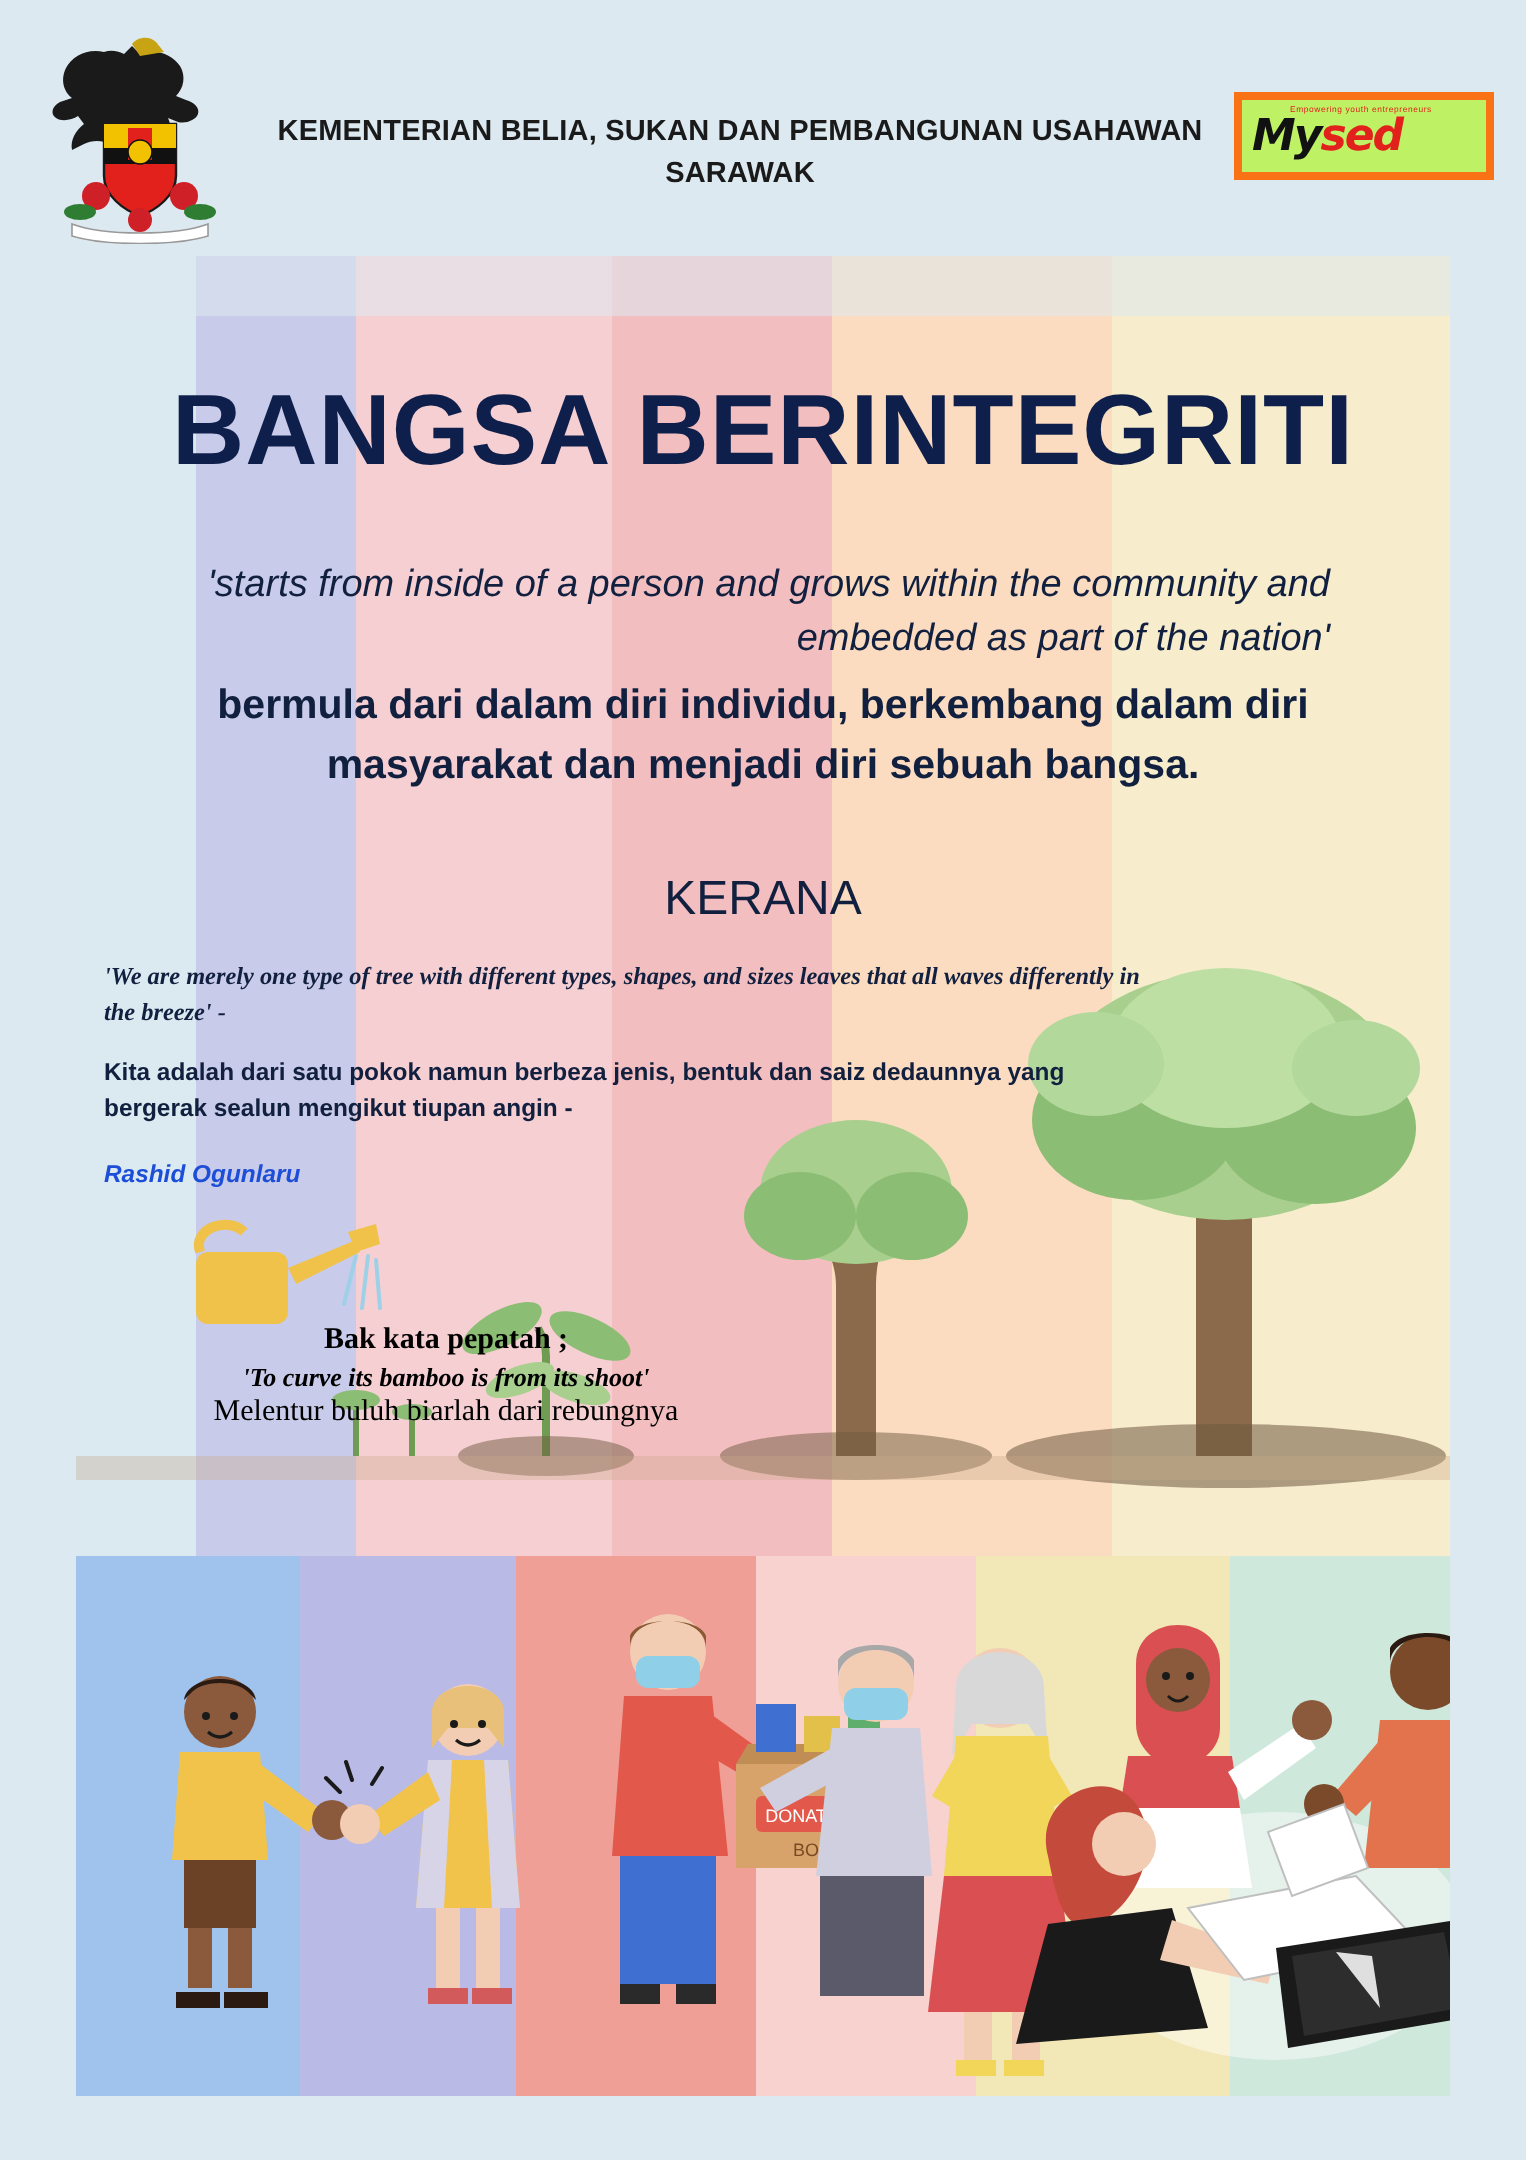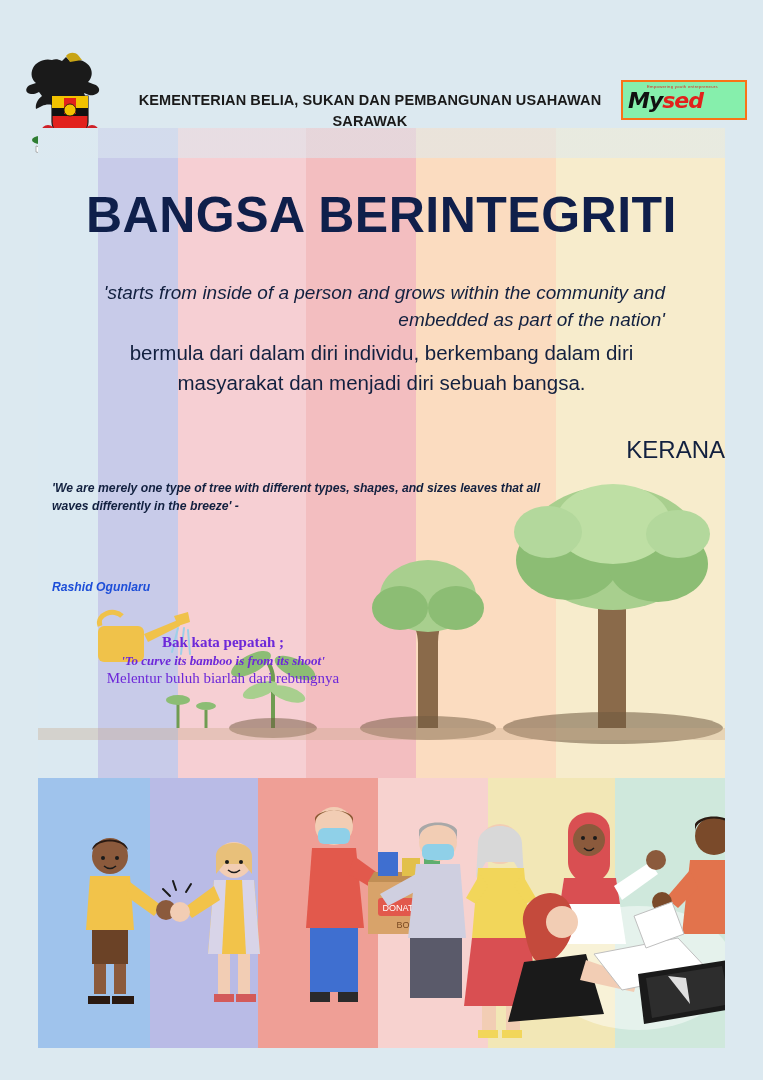--- a/index.html
+++ b/index.html
@@ -15,21 +15,20 @@
     position: relative;
   }
 
   
   .header {
     position: absolute;
     top: 0; left: 0;
     width: 763px;
     height: 128px;
     background: #dce9f0;
-    margin-top: 34px;
   }
   .crest {
     position: absolute;
     left: 22px;
     top: 18px;
     width: 96px;
     height: 104px;
   }
   .header-title {
     position: absolute;
@@ -42,22 +41,22 @@
     color: #1a1a1a;
     line-height: 1.45;
     letter-spacing: 0.1px;
   }
   .logo-box {
     position: absolute;
     right: 16px;
     top: 46px;
     width: 122px;
     height: 36px;
-    background: #86efac;
-    border: 2px solid #f97316;
+    background: #bef264;
+    border: 4px solid #f97316;
     overflow: hidden;
   }
   .logo-text {
     position: absolute;
     left: 5px;
     top: 6px;
     font-family: "DejaVu Sans", sans-serif;
     font-size: 22px;
     font-weight: bold;
     font-style: italic;
@@ -117,66 +116,67 @@
     font-style: italic;
     color: #12203f;
     line-height: 1.42;
   }
   .quote-my {
     position: absolute;
     left: 48px; top: 210px;
     width: 591px;
     text-align: center;
     font-size: 20.5px;
-    font-weight: normal;
+    font-weight: bold;
     color: #12203f;
     line-height: 1.45;
   }
   .kerana {
     position: absolute;
     left: 0; top: 308px;
     width: 687px;
-    text-align: right;
+    text-align: center;
     font-size: 24px;
     color: #12203f;
     font-weight: 500;
   }
   .small-en {
     position: absolute;
     left: 14px; top: 352px;
     width: 520px;
     font-size: 12.2px;
     font-weight: bold;
     font-style: italic;
     color: #12203f;
     line-height: 1.45;
+    font-family: Liberation Serif, serif;
   }
   .small-my {
     position: absolute;
     left: 14px; top: 400px;
     width: 500px;
     font-size: 12.2px;
     font-weight: bold;
     color: #12203f;
     line-height: 1.45;
   }
   .author {
     position: absolute;
     left: 14px; top: 452px;
     font-size: 12.2px;
     font-weight: bold;
     font-style: italic;
     color: #1d4ed8;
   }
   .pepatah {
     position: absolute;
-    left: 30px; top: 505px;
+    left: 30px; top: 533px;
     width: 310px;
     text-align: center;
-    color: #6d28d9;
+    color: #000000;
     line-height: 1.3;
   }
   .pepatah .l1 {
     font-family: "Liberation Serif", serif;
     font-size: 15px;
     font-weight: bold;
   }
   .pepatah .l2 {
     font-family: Liberation Serif, serif;
     font-size: 13px;
@@ -304,20 +304,21 @@
     <ellipse cx="168" cy="278" rx="10" ry="4" fill="#8cbd74"></ellipse>
 
     <path d="M0 300 L687 300 L687 312 L0 312 Z" fill="#c9a98a" opacity=".35"></path>
   </svg>
 
   <div class="main-title">BANGSA BERINTEGRITI</div>
   <div class="quote-en">'starts from inside of a person and grows within the community and embedded as part of the nation'</div>
   <div class="quote-my">bermula dari dalam diri individu, berkembang dalam diri masyarakat dan menjadi diri sebuah bangsa.</div>
   <div class="kerana">KERANA</div>
   <div class="small-en">'We are merely one type of tree with different types, shapes, and sizes leaves that all waves differently in the breeze' -</div>
+  <div class="small-my">Kita adalah dari satu pokok namun berbeza jenis, bentuk dan saiz dedaunnya yang bergerak sealun mengikut tiupan angin  -</div>
   <div class="author">Rashid Ogunlaru</div>
 
   <div class="pepatah">
     <div class="l1">Bak kata pepatah ;</div>
     <div class="l2">'To curve its bamboo is from its shoot'</div>
     <div class="l3">Melentur buluh biarlah dari rebungnya</div>
   </div>
 
   <div class="bottom-band">
     <div class="bb" style="width:112px;background:#9fc3ec"></div>

